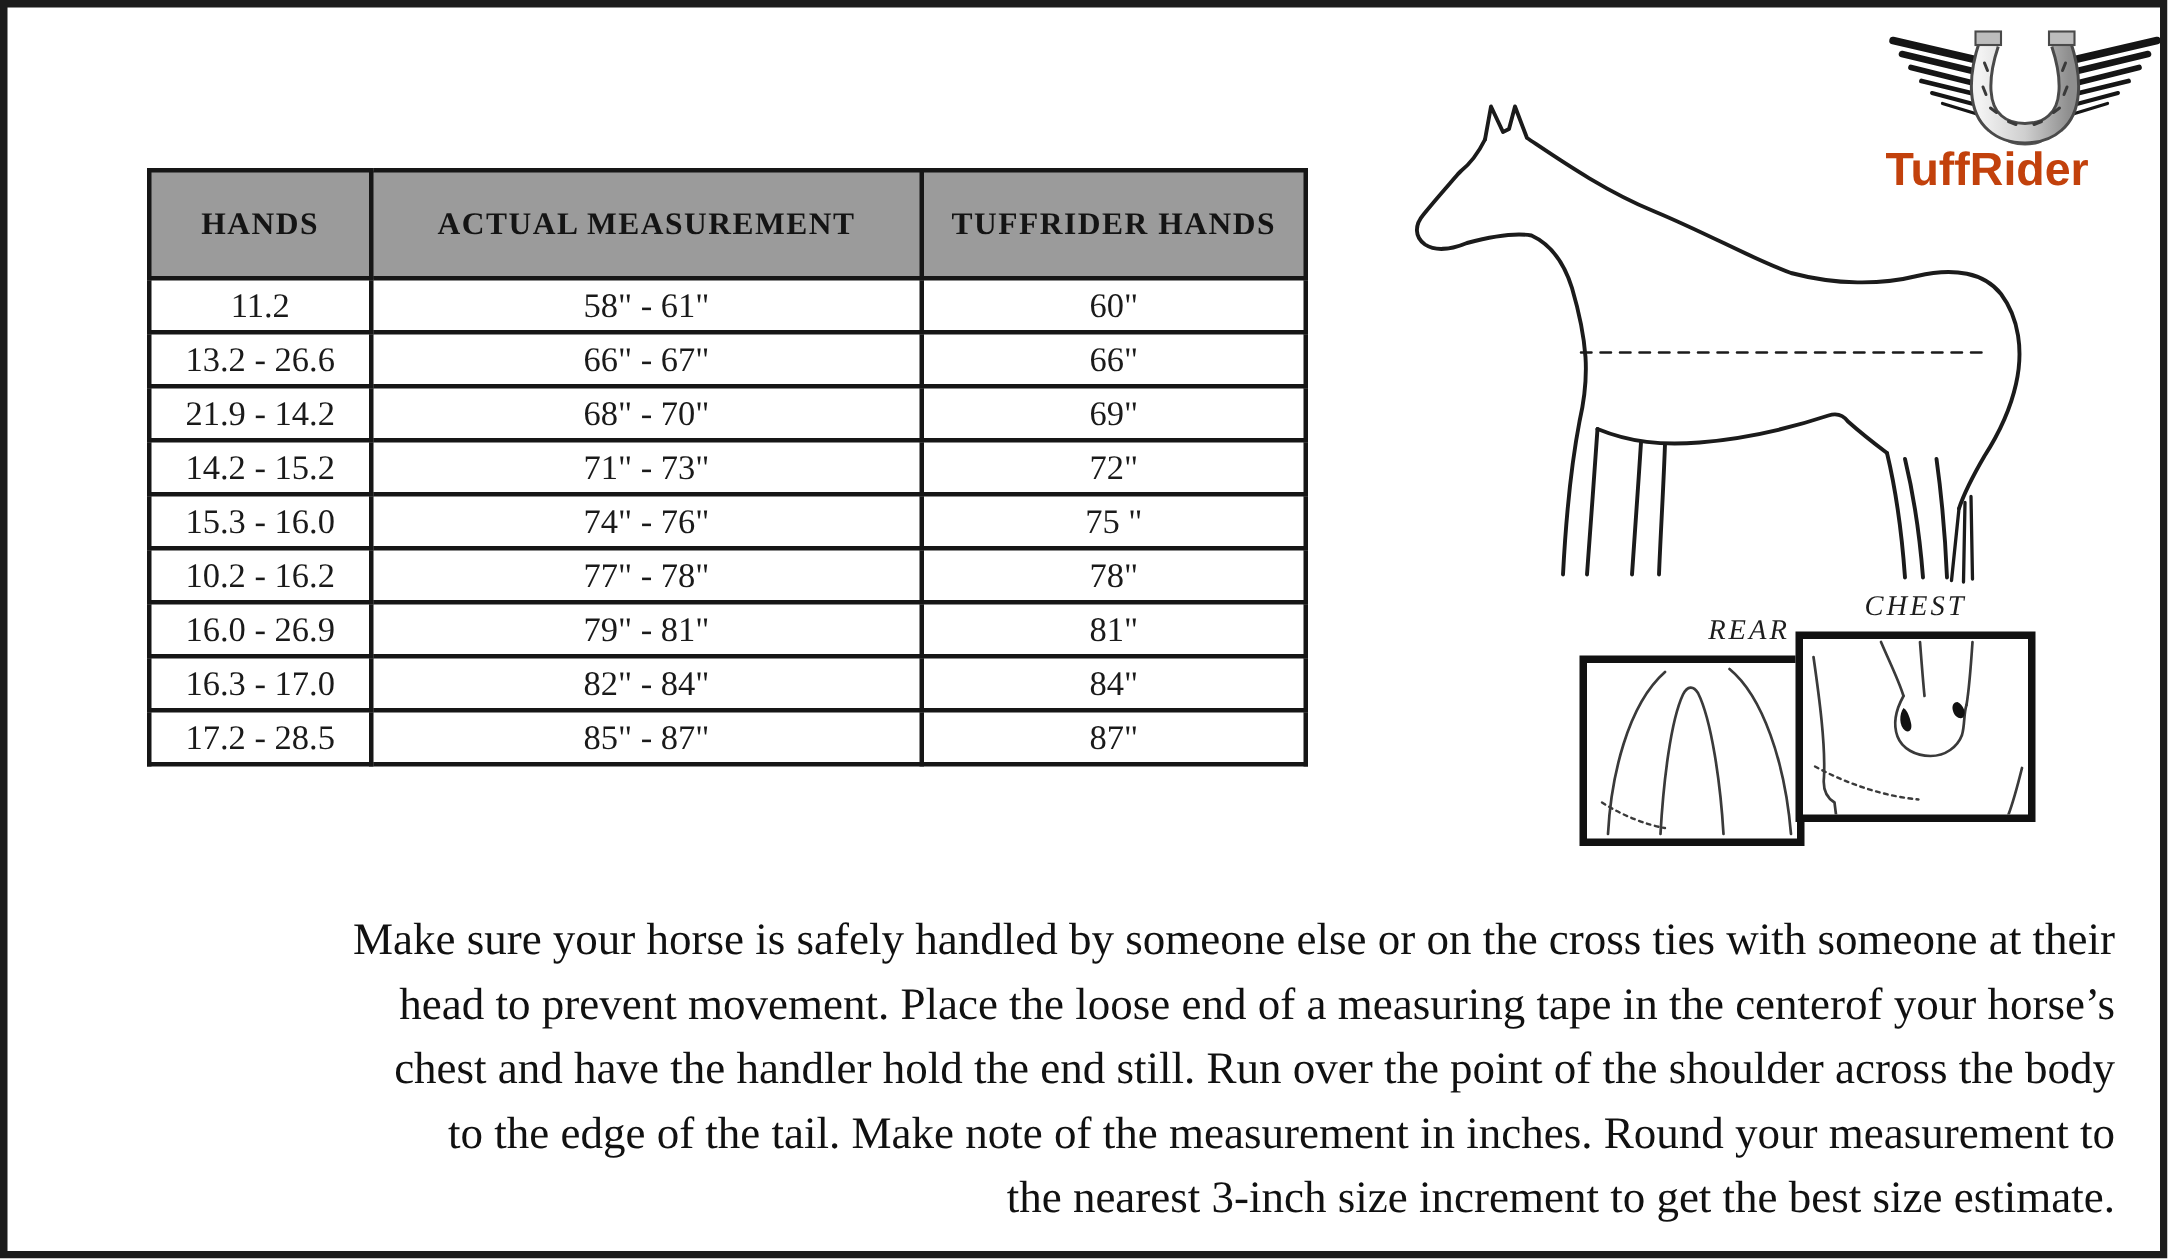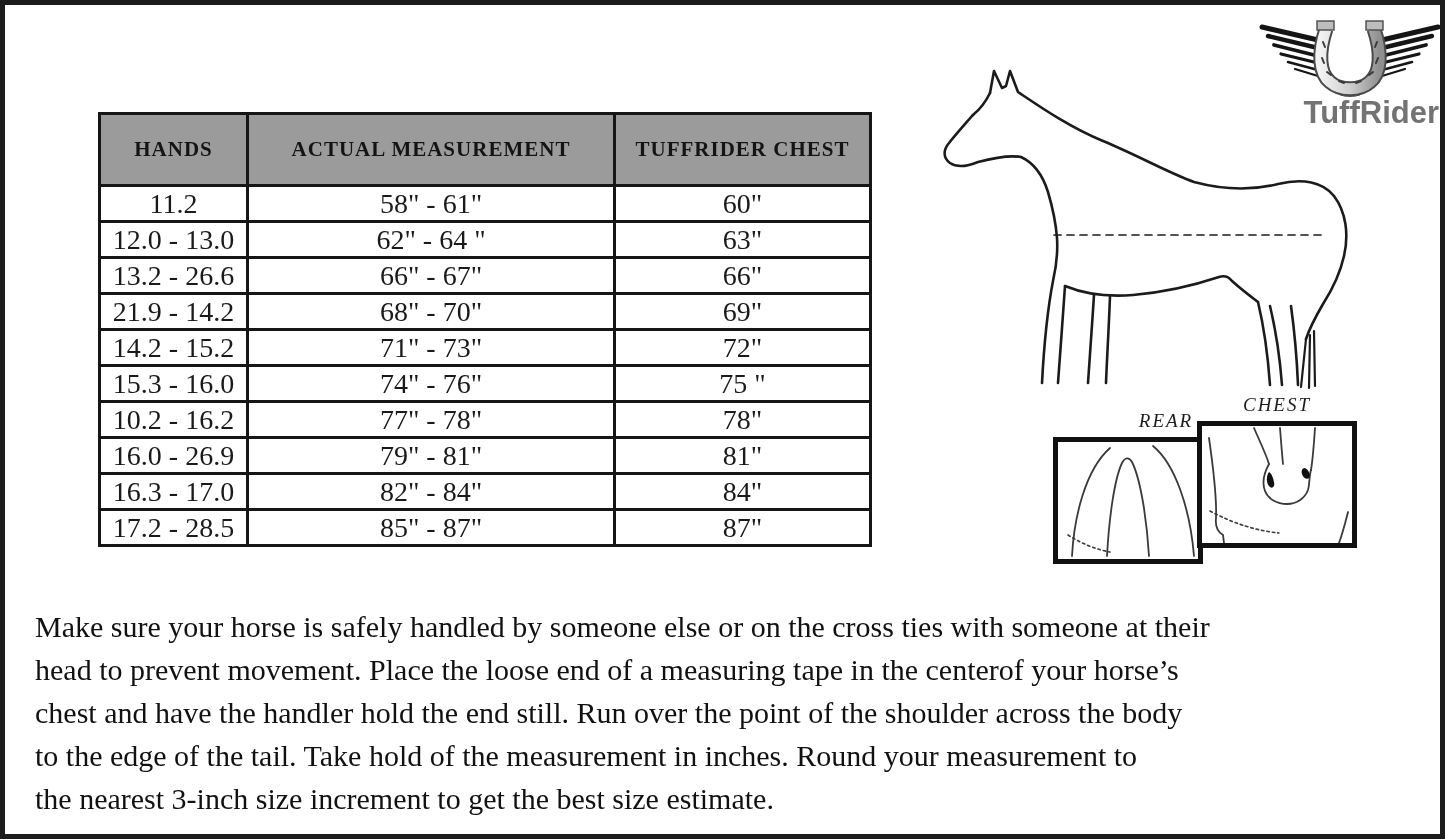--- a/index.html
+++ b/index.html
@@ -13,72 +13,67 @@
     position:absolute;left:93px;top:107px;border-collapse:collapse;
     table-layout:fixed;width:762px;border-radius:31px;
   }
   .size-table th,.size-table td{
     border:3px solid #161616;text-align:center;vertical-align:middle;padding:0;
   }
   .size-table th{
     background:#9b9b9b;height:69px;font-size:21px;font-weight:bold;
     letter-spacing:1px;color:#141414;
   }
-  .size-table td{height:33px;font-size:28px;}
+  .size-table td{height:33px;font-size:23px;}
   .col-hands{width:145px;}
   .col-measure{width:364px;}
   .col-size{width:253px;}
   
   .horse-figure{position:absolute;left:915px;top:48px;}
   
   .brand-logo{position:absolute;left:1252px;top:10px;width:186px;height:112px;}
   .brand-name{
-    position:absolute;left:0;right:4px;top:80px;text-align:right;
+    position:absolute;left:0;right:4px;top:80px;text-align:left;
     font-family:"Liberation Sans",sans-serif;font-weight:bold;font-size:31px;
-    color:#737373;letter-spacing:0px;
+    color:#c2410c;letter-spacing:0px;
   }
   
   .inset{position:absolute;}
   .inset-label{
     position:absolute;width:100%;text-align:center;top:-27px;
     font-style:italic;font-size:19px;letter-spacing:2px;color:#1d1d1d;
   }
   .inset-box{border:5px solid #111;background:#fff;}
   .inset-rear{left:1000px;top:432px;width:178px;padding-left:48px;}
   .inset-chest{left:1192px;top:416px;width:160px;}
   
   .instructions{
-    position:absolute;left:30px;right:30px;top:600px;text-align:left;
+    position:absolute;left:30px;right:30px;top:600px;text-align:right;
     font-size:30px;line-height:43px;color:#111;
   }
   .instructions div{white-space:nowrap;}
 </style>
 </head>
 <body>
 
 <div class="canvas">
 
   <table class="size-table">
     <thead>
       <tr>
         <th class="col-hands">HANDS</th>
         <th class="col-measure">ACTUAL MEASUREMENT</th>
-        <th class="col-size">TUFFRIDER CHEST</th>
+        <th class="col-size">TUFFRIDER HANDS</th>
       </tr>
     </thead>
     <tbody>
       <tr>
         <td>11.2</td>
         <td>58" - 61"</td>
         <td>60"</td>
-      </tr>
-      <tr>
-        <td>12.0 - 13.0</td>
-        <td>62" - 64 "</td>
-        <td>63"</td>
       </tr>
       <tr>
         <td>13.2 - 26.6</td>
         <td>66" - 67"</td>
         <td>66"</td>
       </tr>
       <tr>
         <td>21.9 - 14.2</td>
         <td>68" - 70"</td>
         <td>69"</td>
@@ -238,17 +233,17 @@
       <path d="M146 86 C143 98 140 109 137 117"></path>
 
       <path d="M8 85 C32 98 56 105 77 107" stroke-dasharray="2.5 3" stroke-width="1.6"></path>
     </svg>
   </div>
 
   <div class="instructions">
     <div>Make sure your horse is safely handled by someone else or on the cross ties with someone at their</div>
     <div>head to prevent movement. Place the loose end of a measuring tape in the centerof your horse’s</div>
     <div>chest and have the handler hold the end still. Run over the point of the shoulder across the body</div>
-    <div>to the edge of the tail. Take hold of the measurement in inches. Round your measurement to</div>
+    <div>to the edge of the tail. Make note of the measurement in inches. Round your measurement to</div>
     <div>the nearest 3-inch size increment to get the best size estimate.</div>
   </div>
 
 </div>
 
 </body></html>

